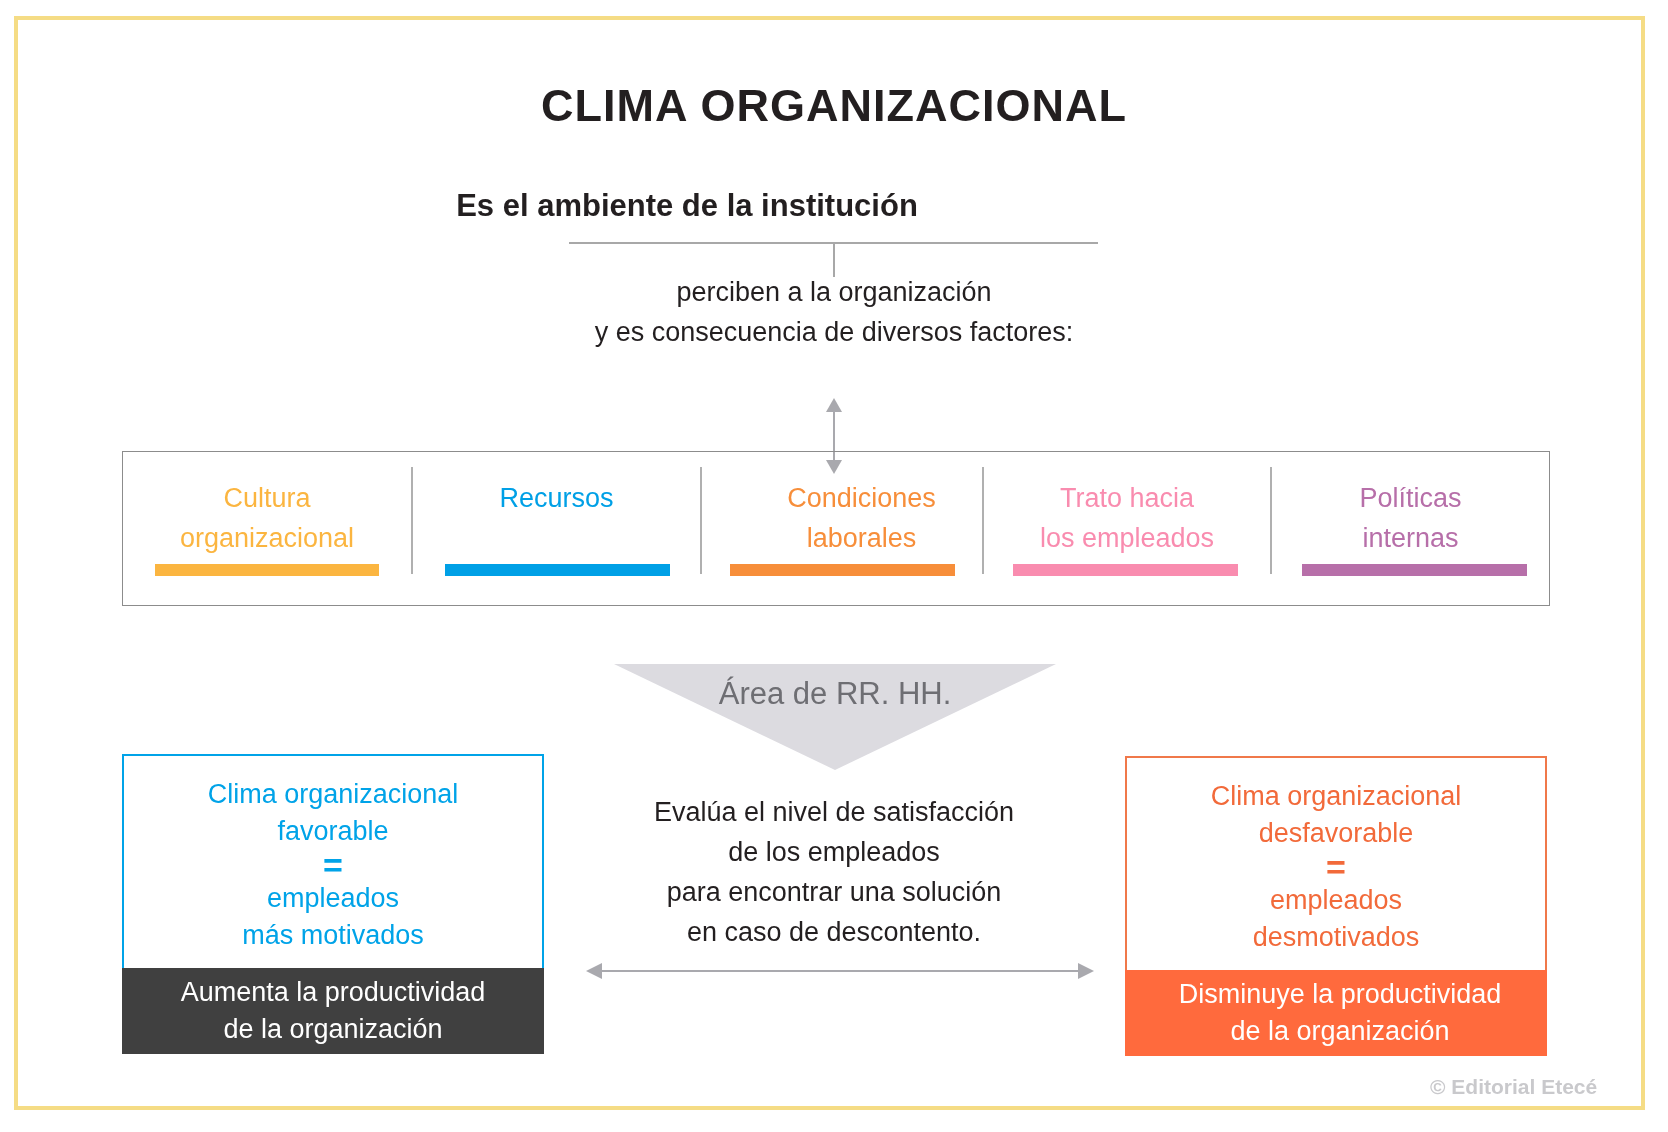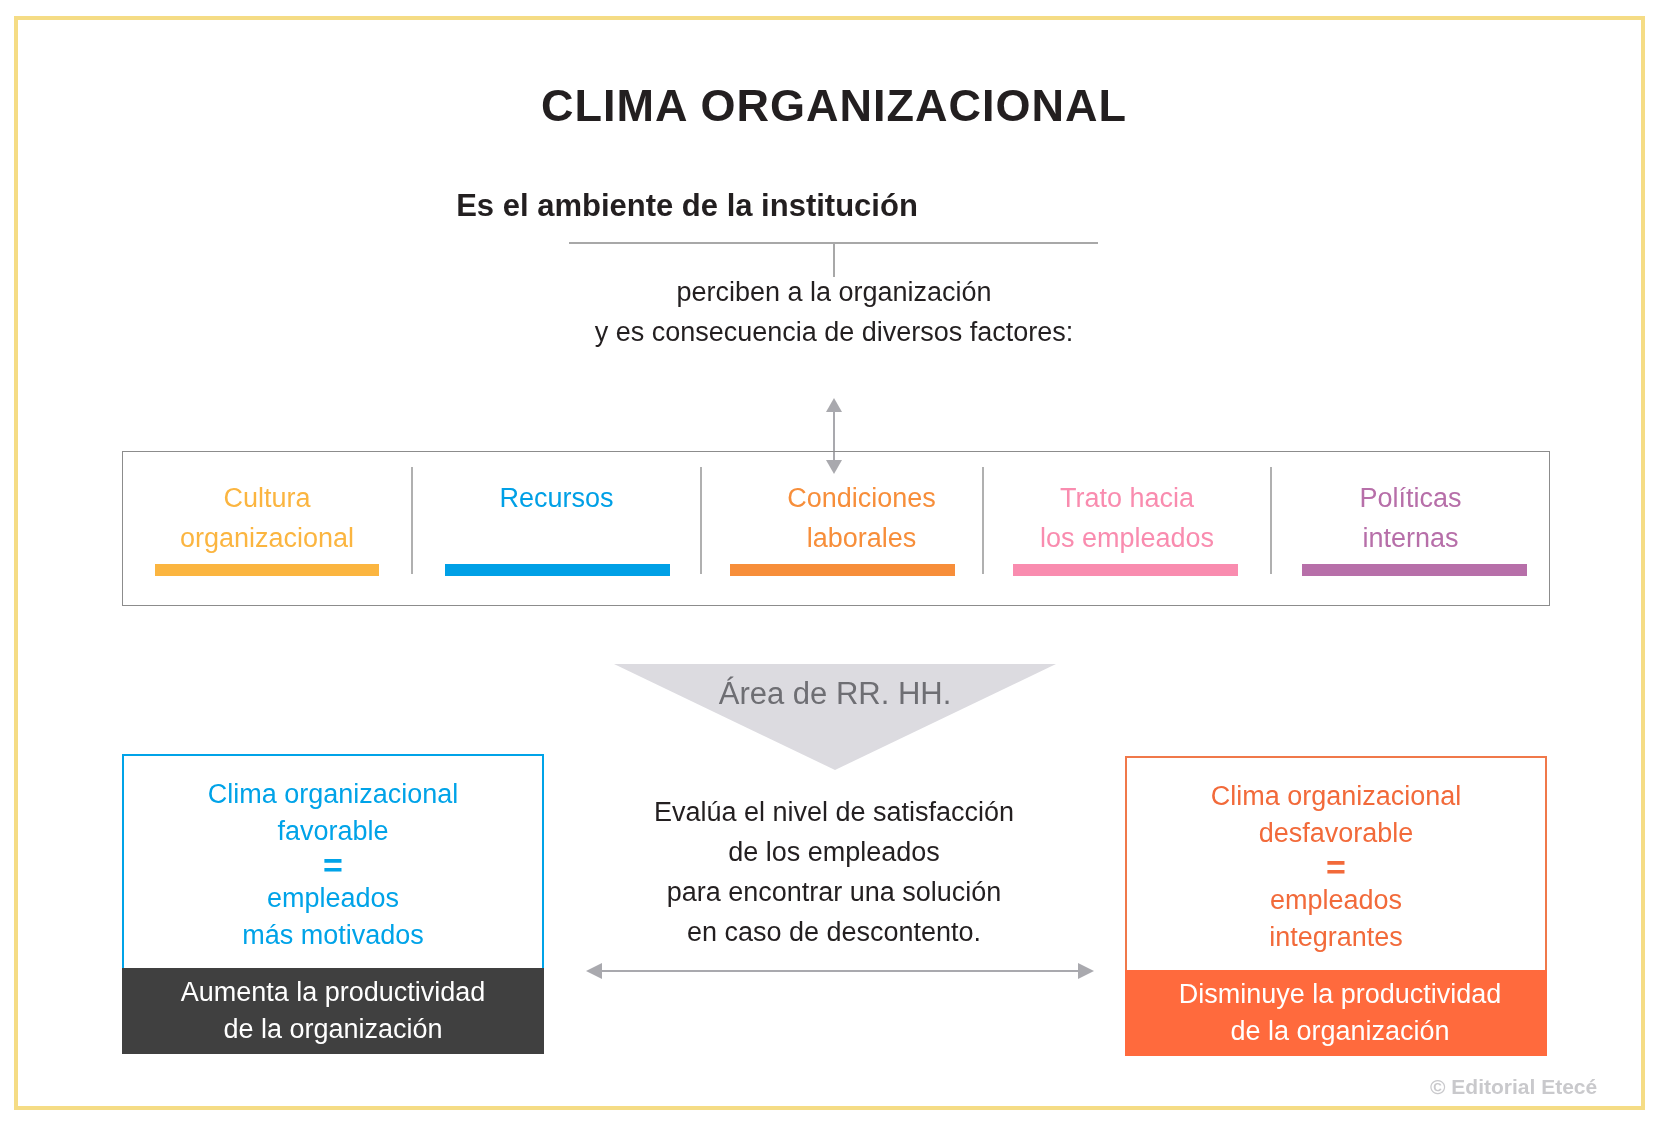--- a/index.html
+++ b/index.html
@@ -134,21 +134,21 @@
     <div>de la organización</div>
   </div>
 </div>
 
 <div class="abs box right-box">
   <div class="box-top" style="color:#f26a3a;padding-top:20px;">
     <div class="box-line">Clima organizacional</div>
     <div class="box-line">desfavorable</div>
     <div class="box-eq">=</div>
     <div class="box-line">empleados</div>
-    <div class="box-line">integrantes</div>
+    <div class="box-line">desmotivados</div>
   </div>
   <div class="box-foot" style="background:#ff6a3d;padding-left:8px;">
     <div>Disminuye la productividad</div>
     <div>de la organización</div>
   </div>
 </div>
 
 <div class="abs copyright">© Editorial Etecé</div>
 
 </body></html>

